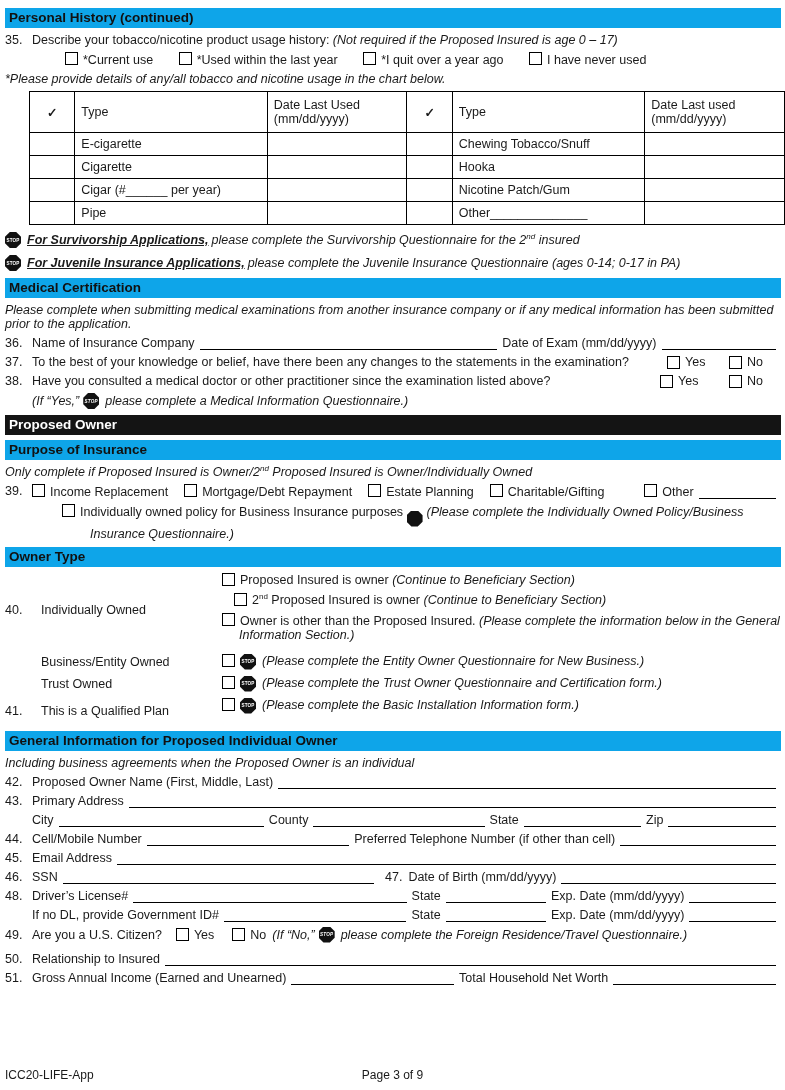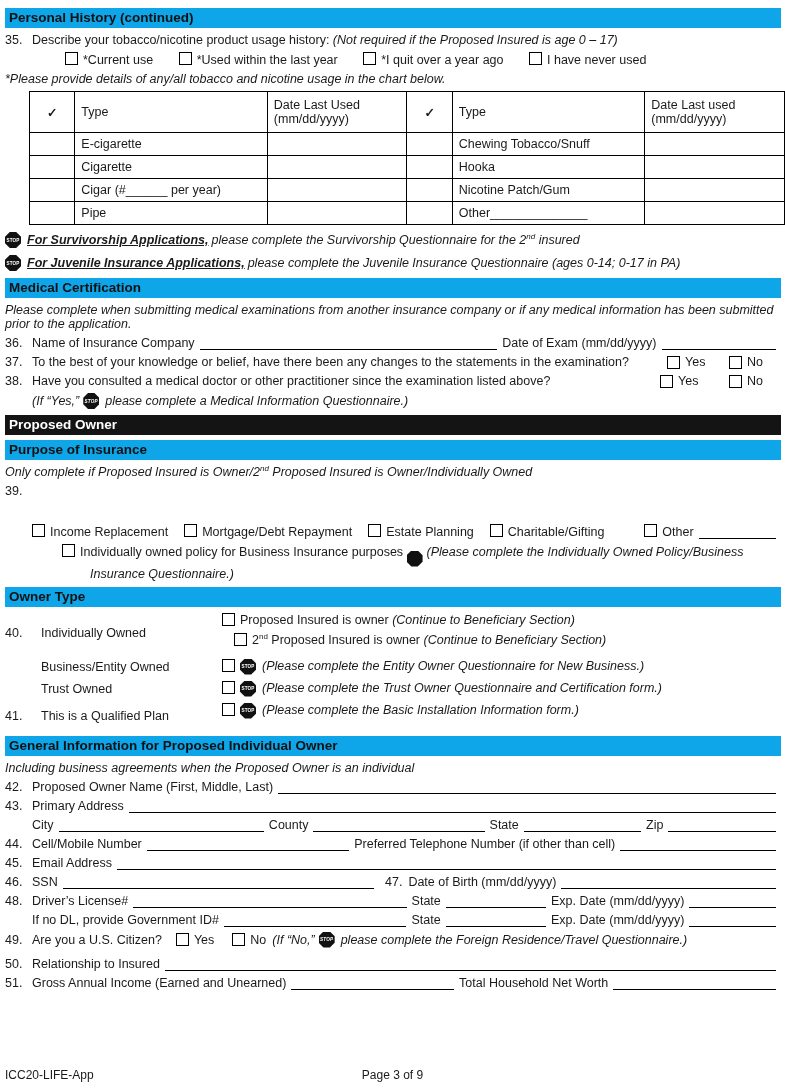--- a/index.html
+++ b/index.html
@@ -200,21 +200,21 @@
   <div class="bar">
     <span>Purpose of Insurance</span>
   </div>
   <div class="note-italic">
     <span>Only complete if Proposed Insured is Owner/2</span><span class="sup">nd</span><span> Proposed Insured is Owner/Individually Owned</span>
   </div>
 
   <div class="q">
     <span class="qnum">39.</span>
     <div class="row">
-      <span class="opt" style="margin-right:16px;margin-top:40px;"><span class="cb"></span><span>Income Replacement</span></span>
+      <span class="opt" style="margin-right:16px;"><span class="cb"></span><span>Income Replacement</span></span>
       <span class="opt" style="margin-right:16px;"><span class="cb"></span><span>Mortgage/Debt Repayment</span></span>
       <span class="opt" style="margin-right:16px;"><span class="cb"></span><span>Estate Planning</span></span>
       <span class="opt" style="margin-right:16px;"><span class="cb"></span><span>Charitable/Gifting</span></span>
       <span class="opt" style="margin-right:0;padding-left:24px;"><span class="cb"></span><span>Other</span></span>
       <span class="fill"></span>
     </div>
   </div>
   <div class="hang" style="margin-left:57px;padding-left:28px;text-indent:-28px;max-width:700px;">
     <span class="cb"></span><span>Individually owned policy for Business Insurance purposes </span><span class="stop" style="vertical-align:-4px;margin-right:4px;">
         <span>STOP</span>
@@ -230,20 +230,23 @@
     <span class="otlabel">Individually Owned</span>
     <div class="otcontent">
       <div class="optline">
         <span class="cb"></span>
         <span><span>Proposed Insured is owner </span><span class="it">(Continue to Beneficiary Section)</span></span>
       </div>
       <div class="optline indent2">
         <span class="cb"></span>
         <span><span>2</span><span class="sup">nd</span><span> Proposed Insured is owner </span><span class="it">(Continue to Beneficiary Section)</span></span>
       </div>
+      <div class="hang">
+        <span class="cb"></span><span>Owner is other than the Proposed Insured. </span><span class="it">(Please complete the information below in the General Information Section.)</span>
+      </div>
     </div>
   </div>
 
   <div class="otrow">
     <span class="qnum"></span>
     <span class="otlabel">Business/Entity Owned</span>
     <div class="otcontent optline" style="margin-bottom:0;">
       <span class="cb"></span>
       <span class="stop">
           <span>STOP</span>

